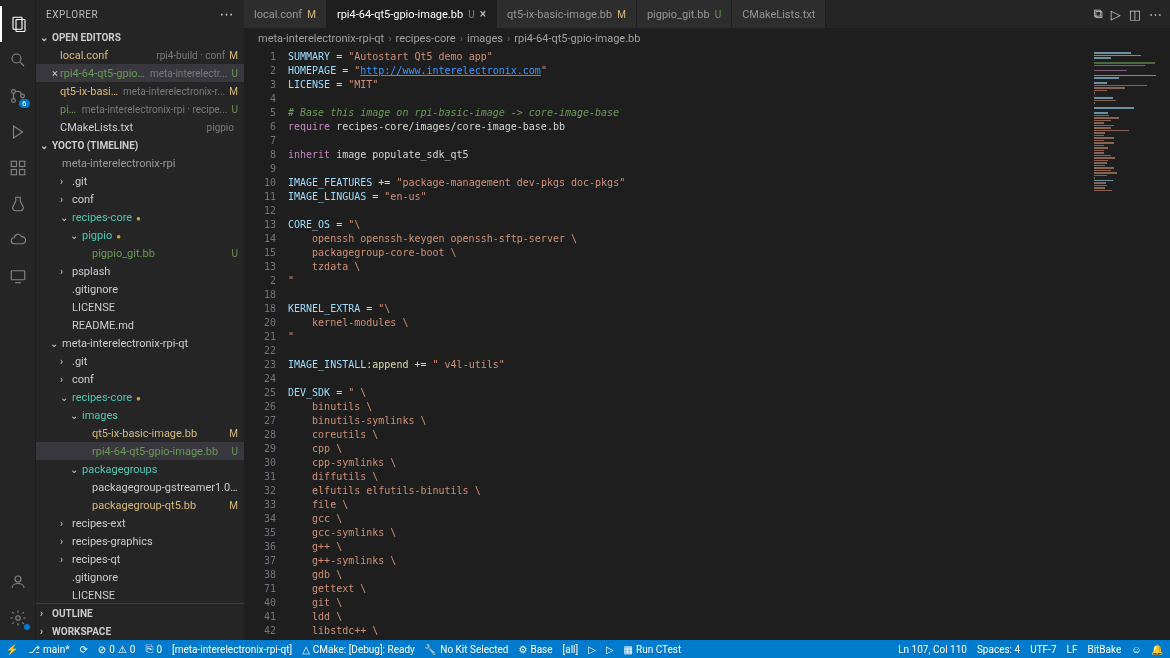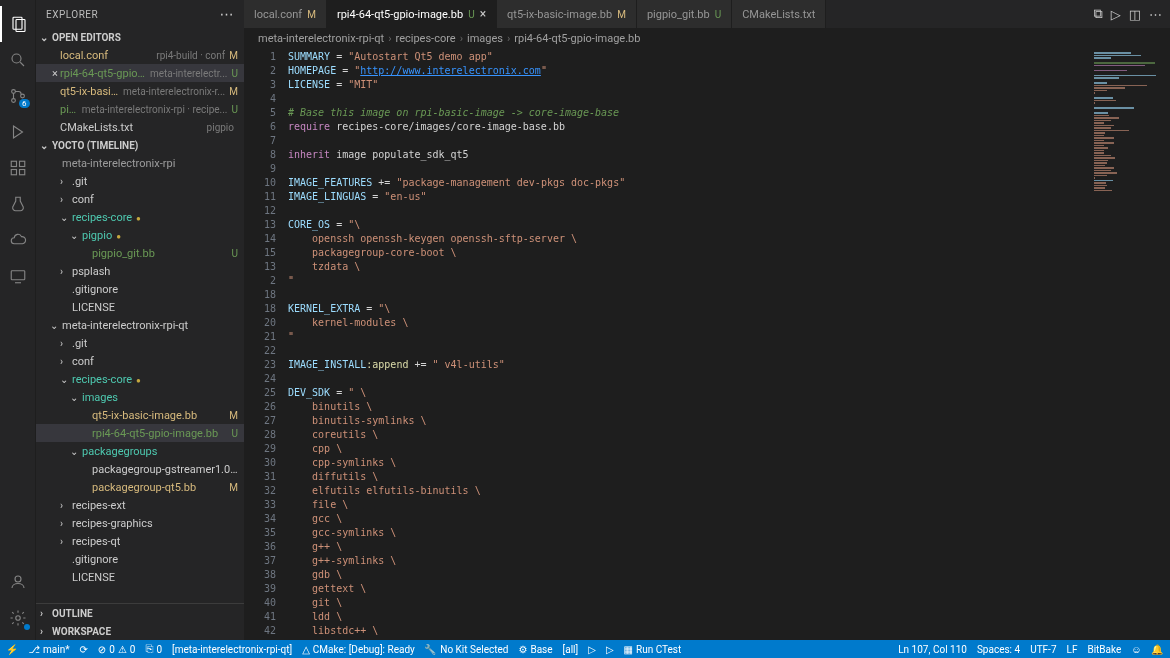--- a/index.html
+++ b/index.html
@@ -341,20 +341,25 @@
         </div>
         <div class="tree-row">
           <span class="tree-indent" style="width:24px"></span>
           <span class="tree-chev"></span>
           <span class="tree-label ">.gitignore</span>
         </div>
         <div class="tree-row">
           <span class="tree-indent" style="width:24px"></span>
           <span class="tree-chev"></span>
           <span class="tree-label ">LICENSE</span>
+        </div>
+        <div class="tree-row">
+          <span class="tree-indent" style="width:24px"></span>
+          <span class="tree-chev"></span>
+          <span class="tree-label ">README.md</span>
         </div>
         <div class="tree-row">
           <span class="tree-indent" style="width:14px"></span>
           <span class="tree-chev">⌄</span>
           <span class="tree-label ">meta-interelectronix-rpi-qt</span>
         </div>
         <div class="tree-row">
           <span class="tree-indent" style="width:24px"></span>
           <span class="tree-chev">›</span>
           <span class="tree-label ">.git</span>
@@ -512,21 +517,21 @@
           <div>29</div>
           <div>30</div>
           <div>31</div>
           <div>32</div>
           <div>33</div>
           <div>34</div>
           <div>35</div>
           <div>36</div>
           <div>37</div>
           <div>38</div>
-          <div>39</div>
+          <div>71</div>
           <div>40</div>
           <div>41</div>
           <div>42</div>
           <div>43</div>
         </div>
       <div class="code" id="code"><div><span class="tok-var">SUMMARY</span><span class="tok-op"> = </span><span class="tok-str">"Autostart Qt5 demo app"</span></div><div><span class="tok-var">HOMEPAGE</span><span class="tok-op"> = </span><span class="tok-str">"</span><span class="tok-link">http://www.interelectronix.com</span><span class="tok-str">"</span></div><div><span class="tok-var">LICENSE</span><span class="tok-op"> = </span><span class="tok-str">"MIT"</span></div><div>&nbsp;</div><div><span class="tok-cmt"># Base this image on rpi-basic-image -&gt; core-image-base</span></div><div><span class="tok-kw">require</span><span class="tok-op"> recipes-core/images/core-image-base.bb</span></div><div>&nbsp;</div><div><span class="tok-kw">inherit</span><span class="tok-op"> image populate_sdk_qt5</span></div><div>&nbsp;</div><div><span class="tok-var">IMAGE_FEATURES</span><span class="tok-op"> += </span><span class="tok-str">"package-management dev-pkgs doc-pkgs"</span></div><div><span class="tok-var">IMAGE_LINGUAS</span><span class="tok-op"> = </span><span class="tok-str">"en-us"</span></div><div>&nbsp;</div><div><span class="tok-var">CORE_OS</span><span class="tok-op"> = </span><span class="tok-str">"\</span></div><div><span class="tok-str">    openssh openssh-keygen openssh-sftp-server \</span></div><div><span class="tok-str">    packagegroup-core-boot \</span></div><div><span class="tok-str">    tzdata \</span></div><div><span class="tok-str">"</span></div><div>&nbsp;</div><div><span class="tok-var">KERNEL_EXTRA</span><span class="tok-op"> = </span><span class="tok-str">"\</span></div><div><span class="tok-str">    kernel-modules \</span></div><div><span class="tok-str">"</span></div><div>&nbsp;</div><div><span class="tok-var">IMAGE_INSTALL</span><span class="tok-funcish">:append</span><span class="tok-op"> += </span><span class="tok-str">" v4l-utils"</span></div><div>&nbsp;</div><div><span class="tok-var">DEV_SDK</span><span class="tok-op"> = </span><span class="tok-str">" \</span></div><div><span class="tok-str">    binutils \</span></div><div><span class="tok-str">    binutils-symlinks \</span></div><div><span class="tok-str">    coreutils \</span></div><div><span class="tok-str">    cpp \</span></div><div><span class="tok-str">    cpp-symlinks \</span></div><div><span class="tok-str">    diffutils \</span></div><div><span class="tok-str">    elfutils elfutils-binutils \</span></div><div><span class="tok-str">    file \</span></div><div><span class="tok-str">    gcc \</span></div><div><span class="tok-str">    gcc-symlinks \</span></div><div><span class="tok-str">    g++ \</span></div><div><span class="tok-str">    g++-symlinks \</span></div><div><span class="tok-str">    gdb \</span></div><div><span class="tok-str">    gettext \</span></div><div><span class="tok-str">    git \</span></div><div><span class="tok-str">    ldd \</span></div><div><span class="tok-str">    libstdc++ \</span></div><div><span class="tok-str">    libstdc++-dev \</span></div></div>
       <div class="minimap" id="minimap">
           <div class="mm-line" style="width: 37.4px; background: rgb(156, 220, 254);"></div>
           <div class="mm-line" style="width: 47.3px; background: rgb(156, 220, 254);"></div>
           <div class="mm-line" style="width: 16.5px; background: rgb(156, 220, 254);"></div>

